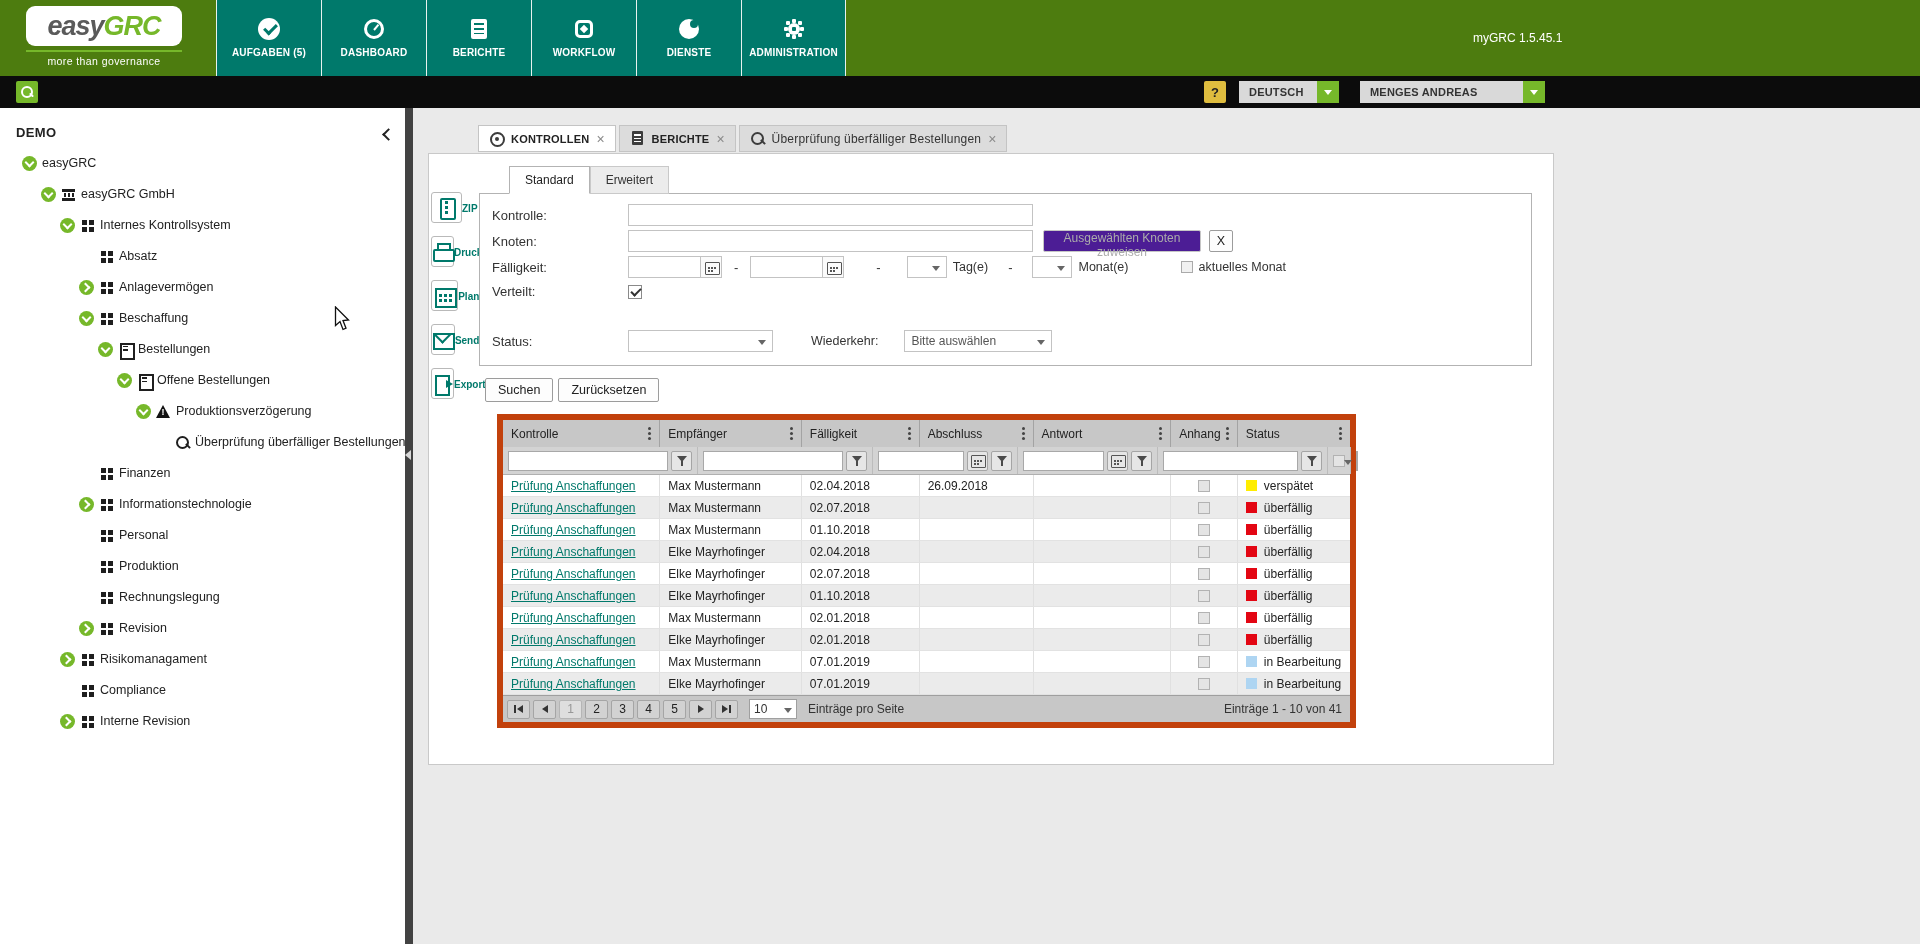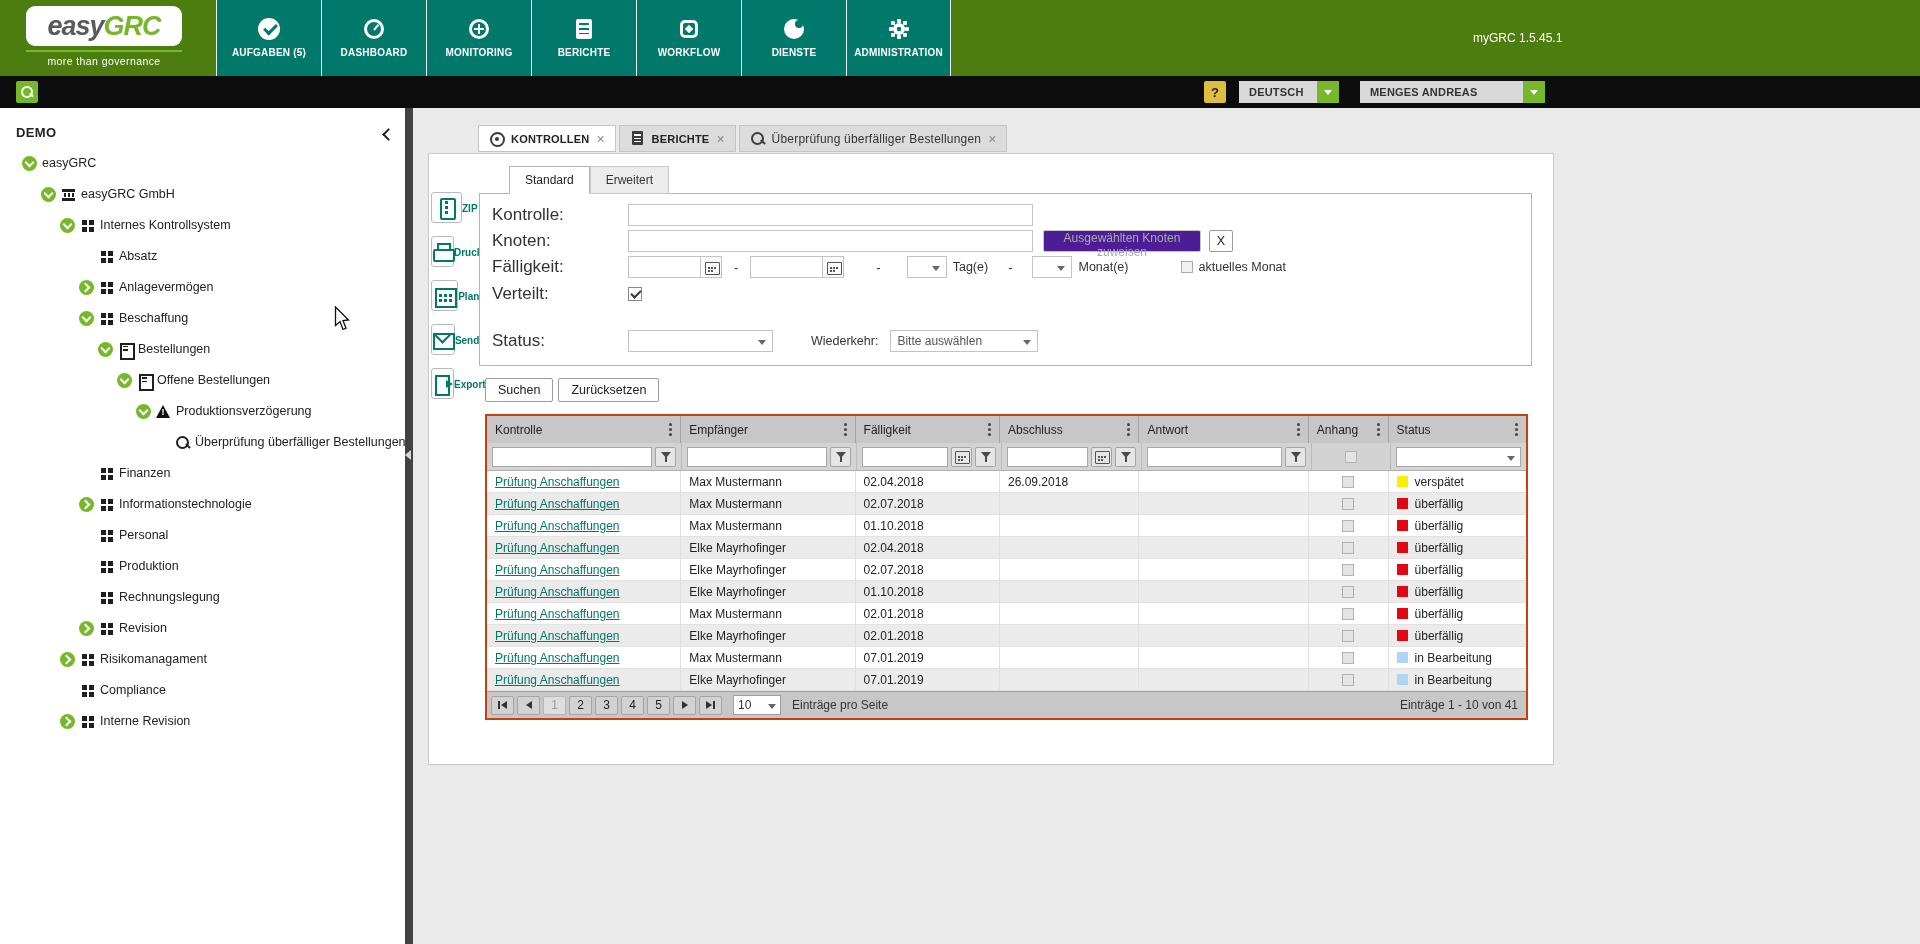--- a/index.html
+++ b/index.html
@@ -118,21 +118,21 @@
   .tbi[data-icon="mail"]::after{content:"";position:absolute;left:4px;top:-1px;width:11px;height:11px;border-right:2px solid #00796b;border-bottom:2px solid #00796b;transform:rotate(45deg)}
   .tbi[data-icon="export"]::before{content:"";position:absolute;left:3px;top:2px;width:11px;height:17px;border:2px solid #00796b}
   .tbi[data-icon="export"]::after{content:"";position:absolute;right:0;top:7px;border-top:4px solid transparent;border-bottom:4px solid transparent;border-left:7px solid #00796b}
 
   .subtabs{position:absolute;left:80px;top:12px;display:flex;z-index:2}
   .subtab{height:28px;line-height:27px;padding:0 15px;font-size:12px;cursor:pointer;background:#ececec;border:1px solid #c9c9c9;color:#333}
   .subtab.active{background:#fff;border:1px solid #b3b3b3;border-bottom:1px solid #fff;font-weight:normal;color:#222}
 
   .filterbox{position:absolute;left:50px;top:39px;width:1053px;height:173px;border:1px solid #b3b3b3;background:#fff;z-index:1}
   .frow{position:absolute;left:12px;right:12px;display:flex;align-items:center}
-  .flabel{width:136px;font-size:17px;color:#333;flex:none}
+  .flabel{width:136px;font-size:13px;color:#333;flex:none}
   .tin{height:22px;border:1px solid #c3c3c3;background:#fff;font-family:inherit;font-size:12px;padding:0 5px;outline:none}
   .tin.w405{width:405px}
   .tin.w73{width:73px}
   .cal-btn{width:21px;height:22px;border:1px solid #c3c3c3;border-left:none;background:#fbfbfb;display:grid;place-items:center;cursor:pointer}
   .i-cal{position:relative;width:13px;height:13px;display:inline-block}
   .i-cal::before{content:"";position:absolute;left:0;top:1px;width:13px;height:11px;border:1.5px solid #555;border-radius:1px}
   .i-cal::after{content:"";position:absolute;left:3px;top:6px;width:2px;height:2px;background:#555;box-shadow:3px 0 #555,6px 0 #555,0 3px #555,3px 3px #555}
   .dash{font-size:13px;color:#333}
   .ddl{height:22px;border:1px solid #c3c3c3;background:#fff;position:relative;cursor:pointer;display:flex;align-items:center;font-size:12px;color:#555;padding:0 20px 0 6px}
   .ddl .caret{position:absolute;right:6px;top:9px;width:0;height:0;border-left:4px solid transparent;border-right:4px solid transparent;border-top:5px solid #666}
@@ -145,21 +145,21 @@
   .cb[data-state="checked"]::after{content:"";position:absolute;left:2px;top:2px;width:8px;height:4px;border-left:2px solid #333;border-bottom:2px solid #333;transform:rotate(-45deg)}
   .cb[data-state="indeterminate"]::after{content:"";position:absolute;left:2px;top:5px;width:8px;height:3px;background:#444}
   .cb[data-state="unchecked"]{background:#f1f1f1;border-color:#aaa}
   .cb.small{width:12px;height:12px}
   .cb.disabled{background:#e4e4e4;border-color:#b2b2b2}
   .cblabel{font-size:12.5px;color:#333;margin-left:6px}
 
   .actions{position:absolute;left:56px;top:224px;display:flex;gap:5px}
 
   
-  .grid{position:absolute;left:56px;top:260px;width:1043px;border:2px solid #c2410c}
+  .grid{position:absolute;left:68px;top:260px;width:859px;border:6px solid #c2410c}
   .hrow{display:flex;background:#c7c7c7;height:27px}
   .hc{display:flex;align-items:center;padding:0 8px;font-size:12px;color:#222;border-right:1px solid #a3a3a3;cursor:pointer}
   .hc:last-child{border-right:none}
   .dots{width:3px;height:13px;position:relative;margin-left:auto;cursor:pointer}
   .dots::before{content:"";position:absolute;left:0;top:0;width:3px;height:3px;border-radius:50%;background:#444;box-shadow:0 5px 0 #444,0 10px 0 #444}
   .xrow{display:flex;background:#d3d3d3;height:28px;border-bottom:1px solid #b0b0b0}
   .xc{display:flex;align-items:center;gap:3px;padding:3px 5px;border-right:1px solid #bcbcbc}
   .xc:last-child{border-right:none}
   .f-in{flex:1;min-width:0;height:20px;border:1px solid #a8a8a8;font-family:inherit;font-size:12px;padding:0 4px;outline:none}
   .sq-btn{width:21px;height:20px;flex:none;background:#e6e6e6;border:1px solid #a5a5a5;border-radius:2px;display:grid;place-items:center;cursor:pointer;padding:0}
@@ -207,26 +207,20 @@
   <nav class="mainnav">
     <div class="nav-item">
       <span class="ni ni-tasks"></span>
       <span class="nav-label">AUFGABEN (5)</span>
     </div>
     <div class="nav-item">
       <span class="ni ni-dash"></span>
       <span class="nav-label">DASHBOARD</span>
     </div>
     <div class="nav-item">
-      <span class="ni ni-mon">
-          <i></i>
-        </span>
-      <span class="nav-label">MONITORING</span>
-    </div>
-    <div class="nav-item">
       <span class="ni ni-rep"></span>
       <span class="nav-label">BERICHTE</span>
     </div>
     <div class="nav-item">
       <span class="ni ni-wf"></span>
       <span class="nav-label">WORKFLOW</span>
     </div>
     <div class="nav-item">
       <span class="ni ni-svc"></span>
       <span class="nav-label">DIENSTE</span>
@@ -510,21 +504,21 @@
         <span class="flabel">Verteilt:</span>
         <span class="cb" data-state="checked"></span>
       </div>
       <div class="frow" style="top:136px">
         <span class="flabel">Status:</span>
         <span class="ddl w145">
             <span></span>
             <span class="caret"></span>
           </span>
         <span class="cblabel" style="margin-left:38px">Wiederkehr:</span>
-        <span class="ddl w148" style="margin-left:12px">
+        <span class="ddl w148" style="margin-left:26px">
             <span>Bitte auswählen</span>
             <span class="caret"></span>
           </span>
       </div>
     </div>
 
     <div class="actions">
       <button class="btn">Suchen</button>
       <button class="btn">Zurücksetzen</button>
     </div>

